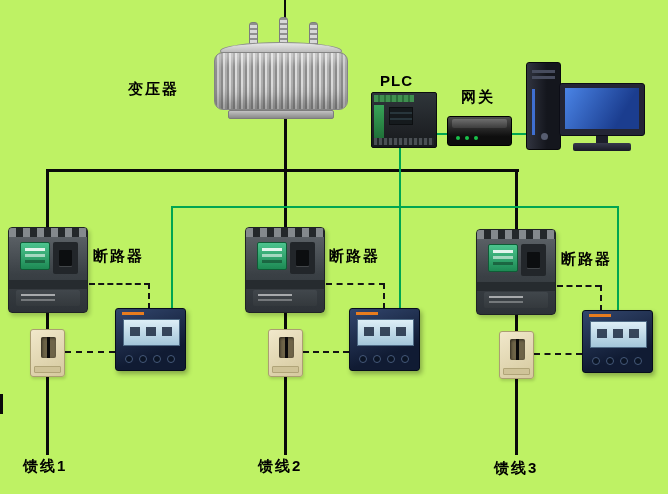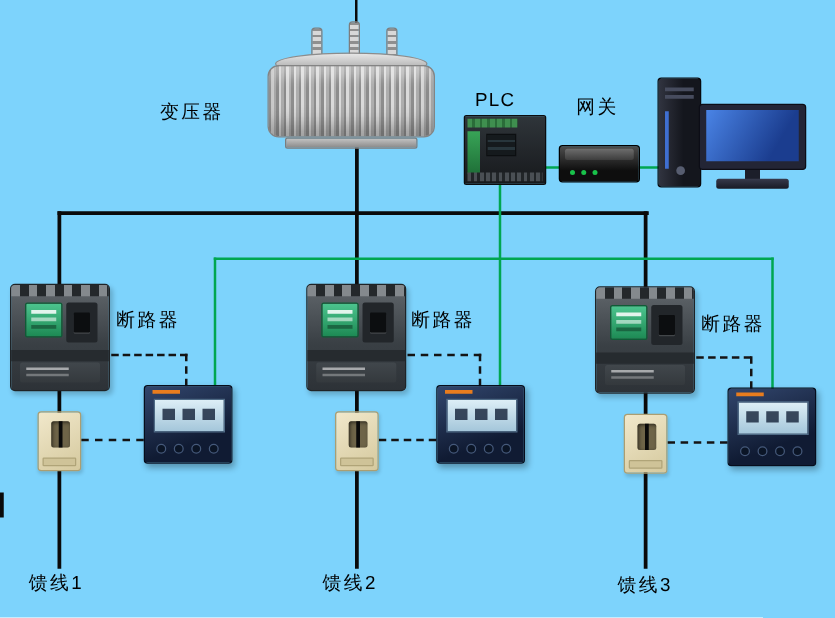--- a/index.html
+++ b/index.html
@@ -1,19 +1,19 @@
 <!DOCTYPE html>
 <html style="--power: #0a0a0a; --comm: #00a651;"><head>
 <meta charset="utf-8">
 <style>
   * { margin:0; padding:0; box-sizing:border-box; }
   html,body { background:#fff; }
   body { font-family:"Liberation Sans","DejaVu Sans",sans-serif; color:#000; }
 
-  .canvas { position:relative; width:668px; height:494px; background:#7dd3fc; overflow:hidden; }
+  .canvas { position:relative; width:668px; height:494px; background:#bef264; overflow:hidden;font-weight:bold; }
 
   
   .pline { position:absolute; background:var(--power,#0a0a0a); z-index:1; }
   .gline { position:absolute; background:var(--comm,#00a651); z-index:1; }
   .dash-h { position:absolute; height:0; border-top:2px dashed #141414; z-index:1; }
   .dash-v { position:absolute; width:0; border-left:2px dashed #141414; z-index:1; }
 
   
   .lbl { position:absolute; font-size:15px; letter-spacing:2px; color:#000; z-index:3; white-space:nowrap; }
 
@@ -155,21 +155,21 @@
   <div class="lbl" style="left:128px;top:80px">变压器</div>
 
   <div class="lbl" style="left:380px;top:72px;letter-spacing:1px">PLC</div>
   <div class="dev plc" style="left:371px;top:92px">
     <div class="plc-term-top"></div>
     <div class="plc-green"></div>
     <div class="plc-leds"></div>
     <div class="plc-term-bot"></div>
   </div>
 
-  <div class="lbl" style="left:461px;top:76px">网关</div>
+  <div class="lbl" style="left:461px;top:88px">网关</div>
   <div class="dev gateway" style="left:447px;top:116px">
     <div class="gw-top"></div>
     <div class="gw-leds">
         <b></b>
         <b></b>
         <b></b>
       </div>
   </div>
 
   <div class="dev tower" style="left:526px;top:62px">

